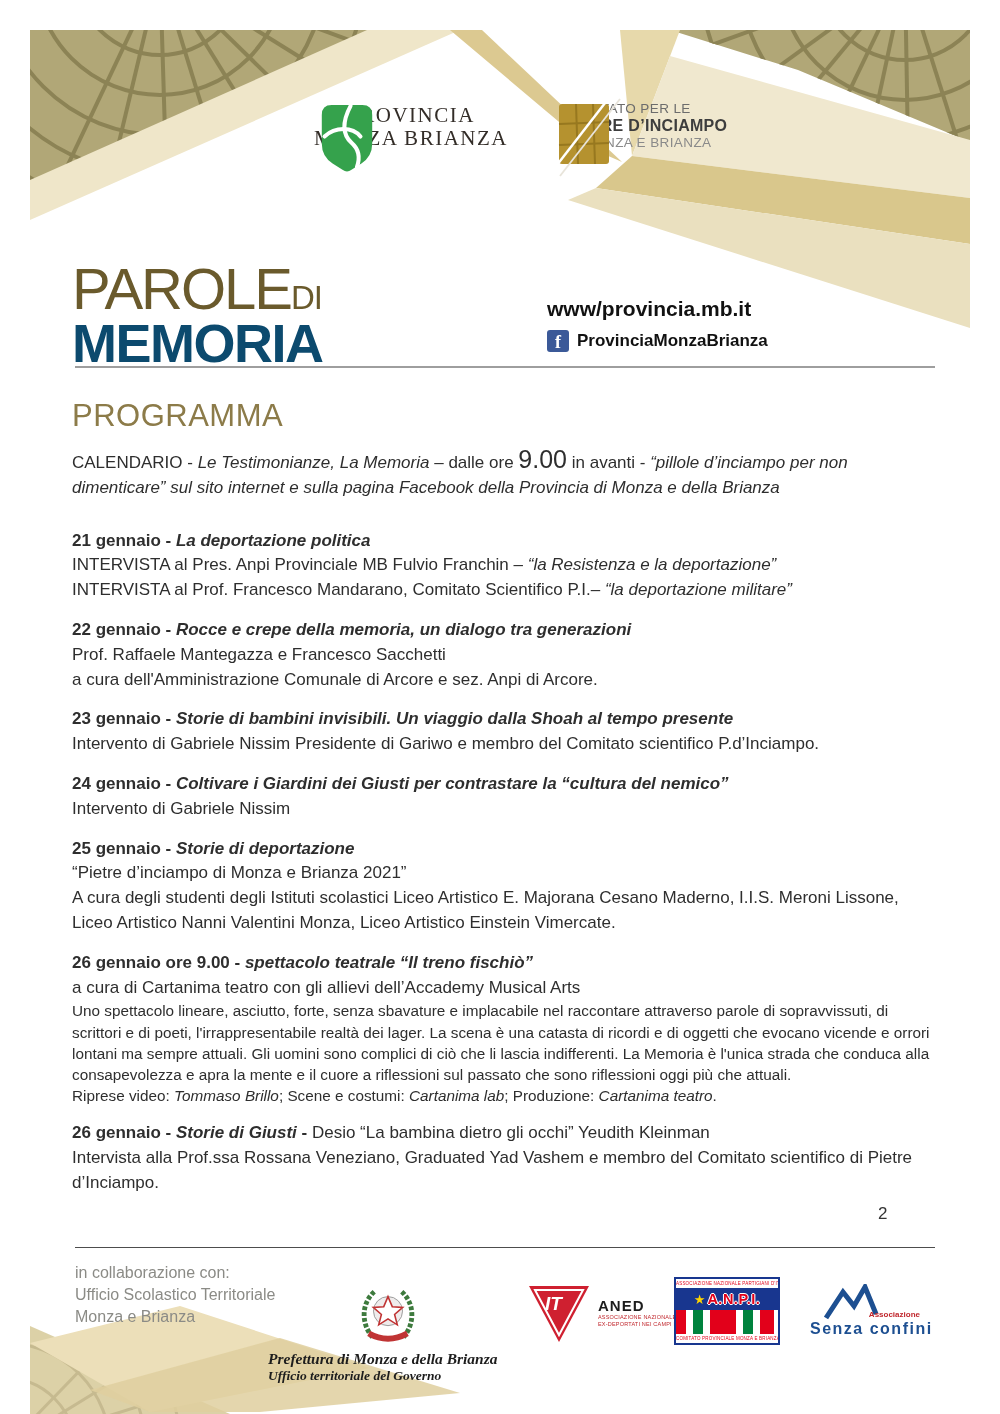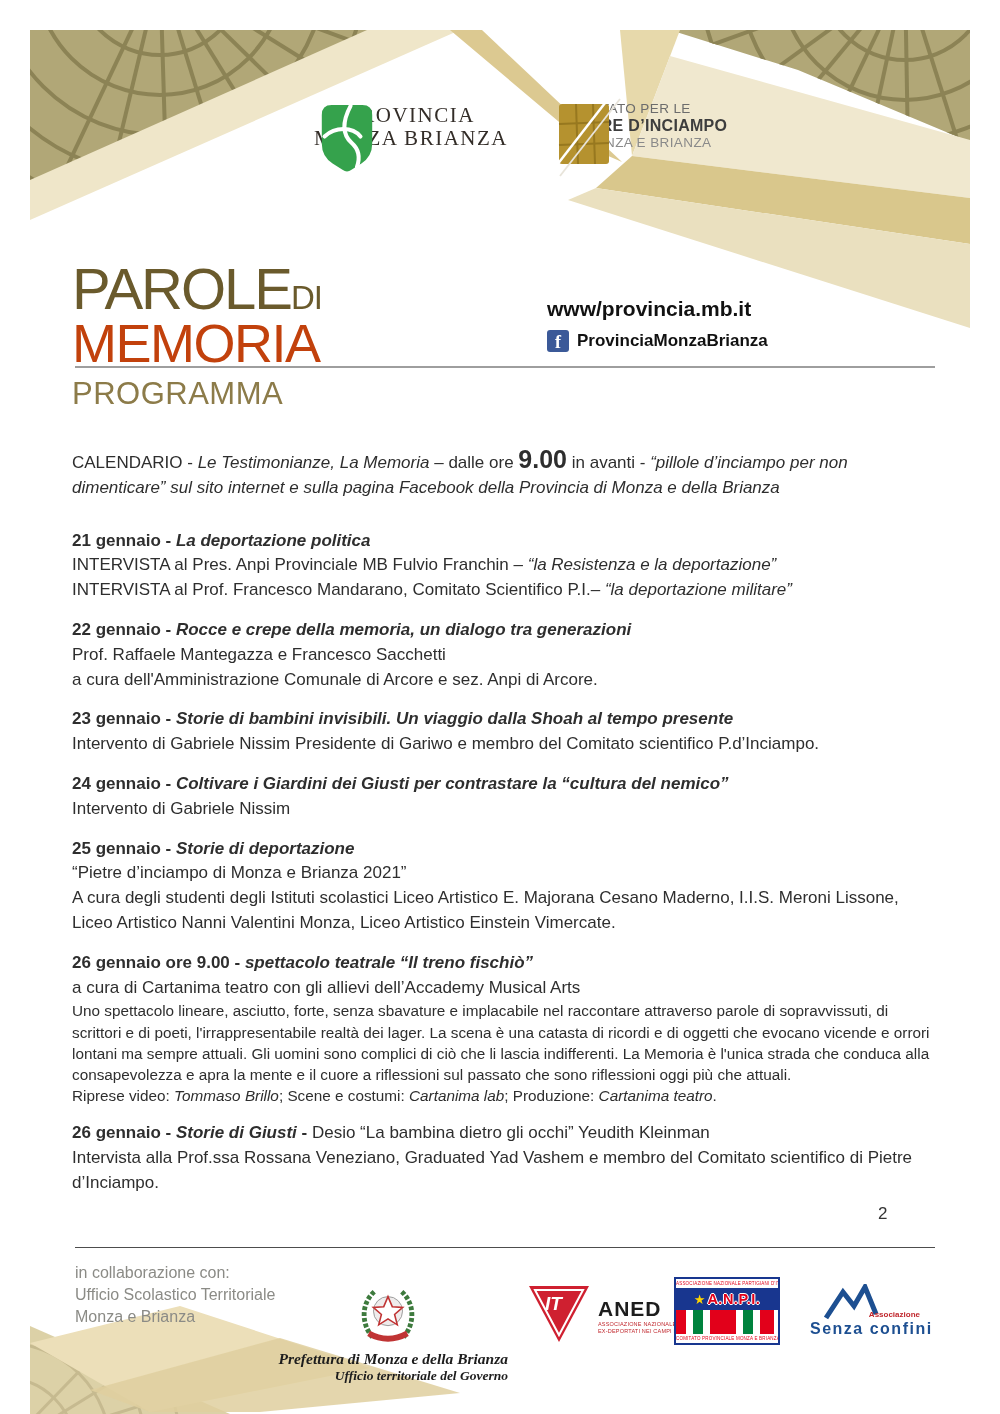--- a/index.html
+++ b/index.html
@@ -20,61 +20,61 @@
   .pietre-logo{position:absolute;left:524px;top:70px;display:flex;align-items:center;}
   .pietre-text{margin-left:10px;line-height:17px;}
   .pietre-l1{font-size:13.5px;color:#6c6c6c;letter-spacing:.4px;}
   .pietre-l2{font-size:16px;font-weight:bold;color:#3d3d3d;letter-spacing:.3px;}
   .pietre-l3{font-size:13.5px;color:#8a8a8a;letter-spacing:.4px;}
 
   
   .title-left{position:absolute;left:72px;top:258px;}
   .t1{font-size:58px;font-weight:500;color:#6a5a2c;letter-spacing:-2px;line-height:61px;}
   .t1 .di{font-size:33px;letter-spacing:-1px;}
-  .t2{font-size:54px;font-weight:normal;color:#c2410c;letter-spacing:-1.5px;line-height:50px;margin-top:-10px;}
+  .t2{font-size:54px;font-weight:bold;color:#0c4a6e;letter-spacing:-1.5px;line-height:50px;margin-top:-10px;}
 
   .links{position:absolute;left:547px;top:297px;}
   .www{font-size:21px;font-weight:bold;color:#111;}
   .fb-row{display:flex;align-items:center;margin-top:9px;}
   .fb-icon{width:22px;height:22px;border-radius:3px;background:#3b5998;color:#fff;
            font-family:"Liberation Serif",serif;font-weight:bold;font-size:18px;
            display:flex;align-items:flex-end;justify-content:center;line-height:20px;}
   .fb-label{margin-left:8px;font-size:17px;font-weight:bold;color:#111;}
 
   .rule{position:absolute;left:75px;top:366px;width:860px;border:0;border-top:2px solid #9e9e9e;margin:0;}
-  .programma{position:absolute;left:72px;top:376px;font-size:31px;color:#8c7b49;letter-spacing:.5px;}
+  .programma{position:absolute;left:72px;top:398px;font-size:31px;color:#8c7b49;letter-spacing:.5px;}
 
   
   .body{position:absolute;left:72px;top:447px;width:866px;}
   .tline{font-size:17px;line-height:24.8px;}
   .tline.small{font-size:15.3px;line-height:21.2px;}
   .sg-b{font-weight:bold;}
   .sg-i{font-style:italic;}
   .sg-bi{font-weight:bold;font-style:italic;}
-  .sg-big{font-weight:bold;font-size:25px;}
+  .sg-big{font-weight:normal;font-size:25px;}
   .intro{margin-bottom:28px;}
   .event-block{margin-bottom:15px;}
 
   .pagenum{position:absolute;left:878px;top:1204px;font-size:17px;color:#333;}
   .footer-rule{position:absolute;left:75px;top:1247px;width:860px;border:0;border-top:1.5px solid #4d4d4d;margin:0;}
 
   
   .decor-bl{position:absolute;left:30px;top:1298px;width:460px;height:116px;}
   .collab{position:absolute;left:75px;top:1262px;font-size:16px;line-height:22px;color:#8b8b86;}
 
-  .prefettura{position:absolute;left:268px;top:1282px;width:240px;text-align:right;}
+  .prefettura{position:absolute;left:268px;top:1282px;width:240px;text-align:left;}
   .prefettura svg{display:block;margin:0 auto;}
   .pref-l1{margin-top:2px;font-family:"Liberation Serif",serif;font-style:italic;font-weight:bold;
            font-size:15.5px;color:#1d1d1d;line-height:18px;}
   .pref-l2{font-family:"Liberation Serif",serif;font-style:italic;font-weight:bold;
            font-size:13.5px;color:#1d1d1d;line-height:16px;}
 
   .aned{position:absolute;left:526px;top:1283px;display:flex;align-items:flex-start;}
   .aned-col{margin-left:6px;margin-top:14px;}
-  .aned-name{font-size:21px;font-weight:bold;color:#1d1d1d;letter-spacing:1px;}
+  .aned-name{font-size:15px;font-weight:bold;color:#1d1d1d;letter-spacing:1px;}
   .aned-sub{font-size:5.5px;color:#c0272d;line-height:7px;letter-spacing:.2px;}
 
   .anpi{position:absolute;left:674px;top:1277px;width:102px;border:2px solid #18368f;background:#fff;}
   .anpi-top,.anpi-bot{height:9px;font-size:4.5px;color:#e2001a;text-align:center;line-height:9px;
                       letter-spacing:.2px;overflow:hidden;white-space:nowrap;}
   .anpi-mid{height:22px;background:#18368f;display:flex;align-items:center;justify-content:center;}
   .anpi-star{color:#ffd500;font-size:13px;margin-right:2px;}
   .anpi-name{color:#e2001a;font-size:14.5px;font-weight:bold;letter-spacing:.5px;
              text-shadow:1px 0 #fff,-1px 0 #fff,0 1px #fff,0 -1px #fff;}
   .anpi-stripes{height:24px;display:flex;}

